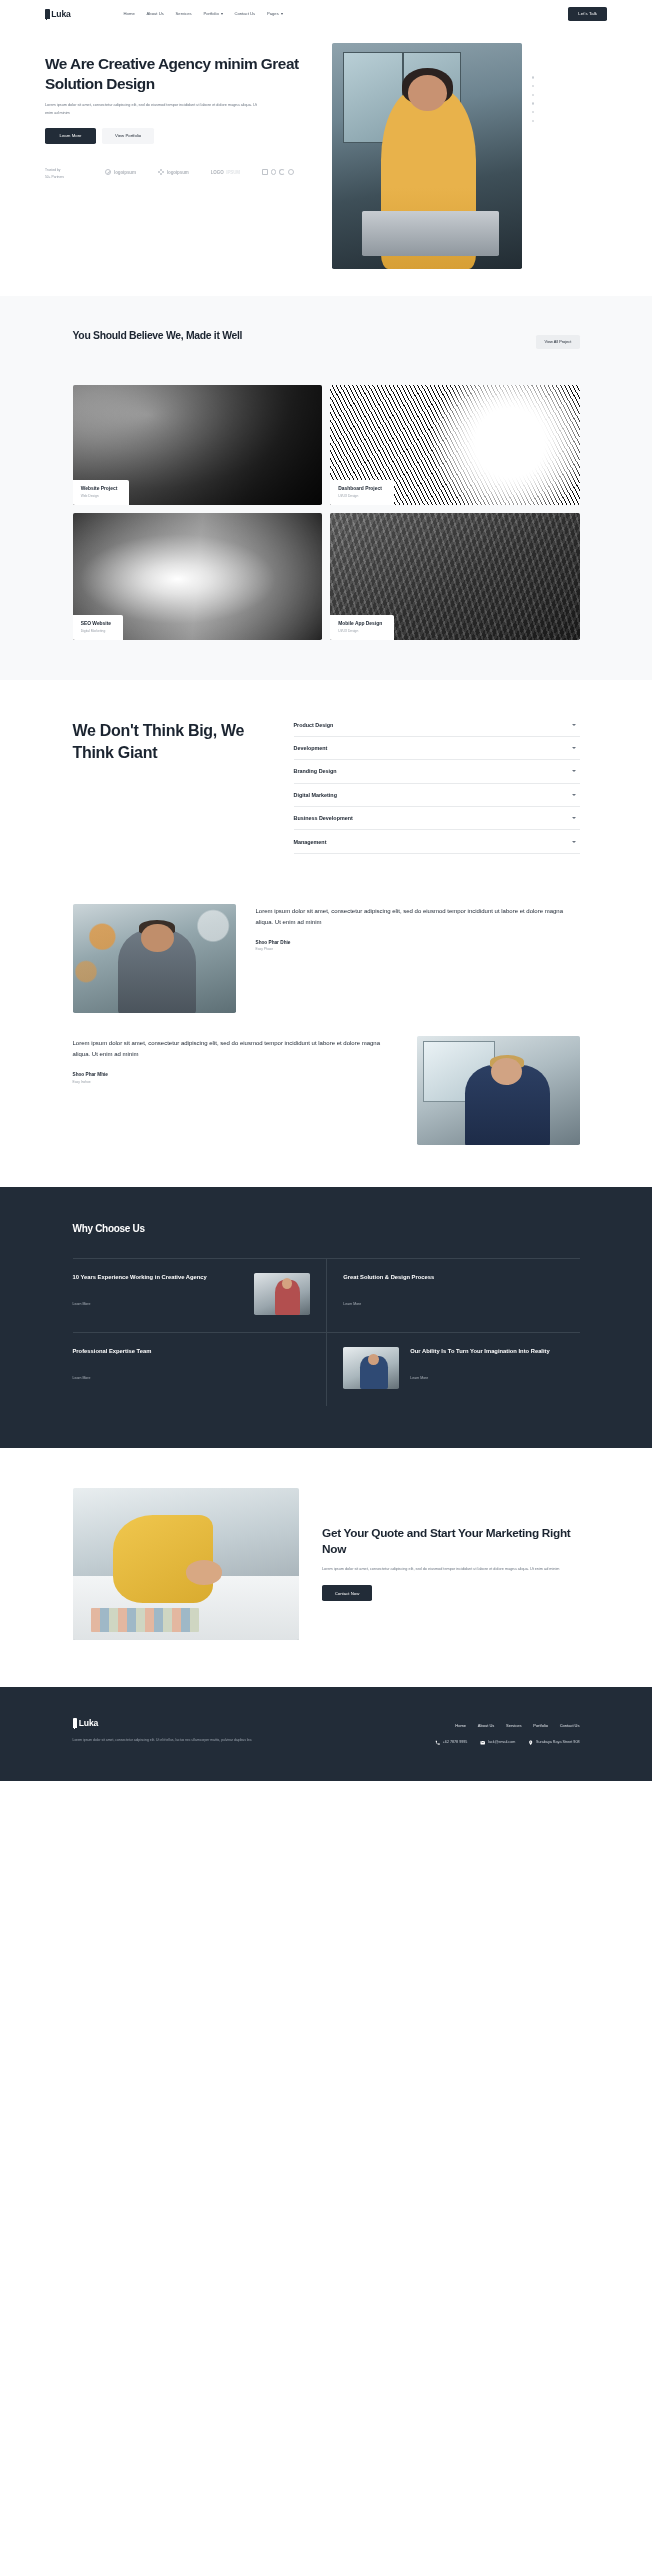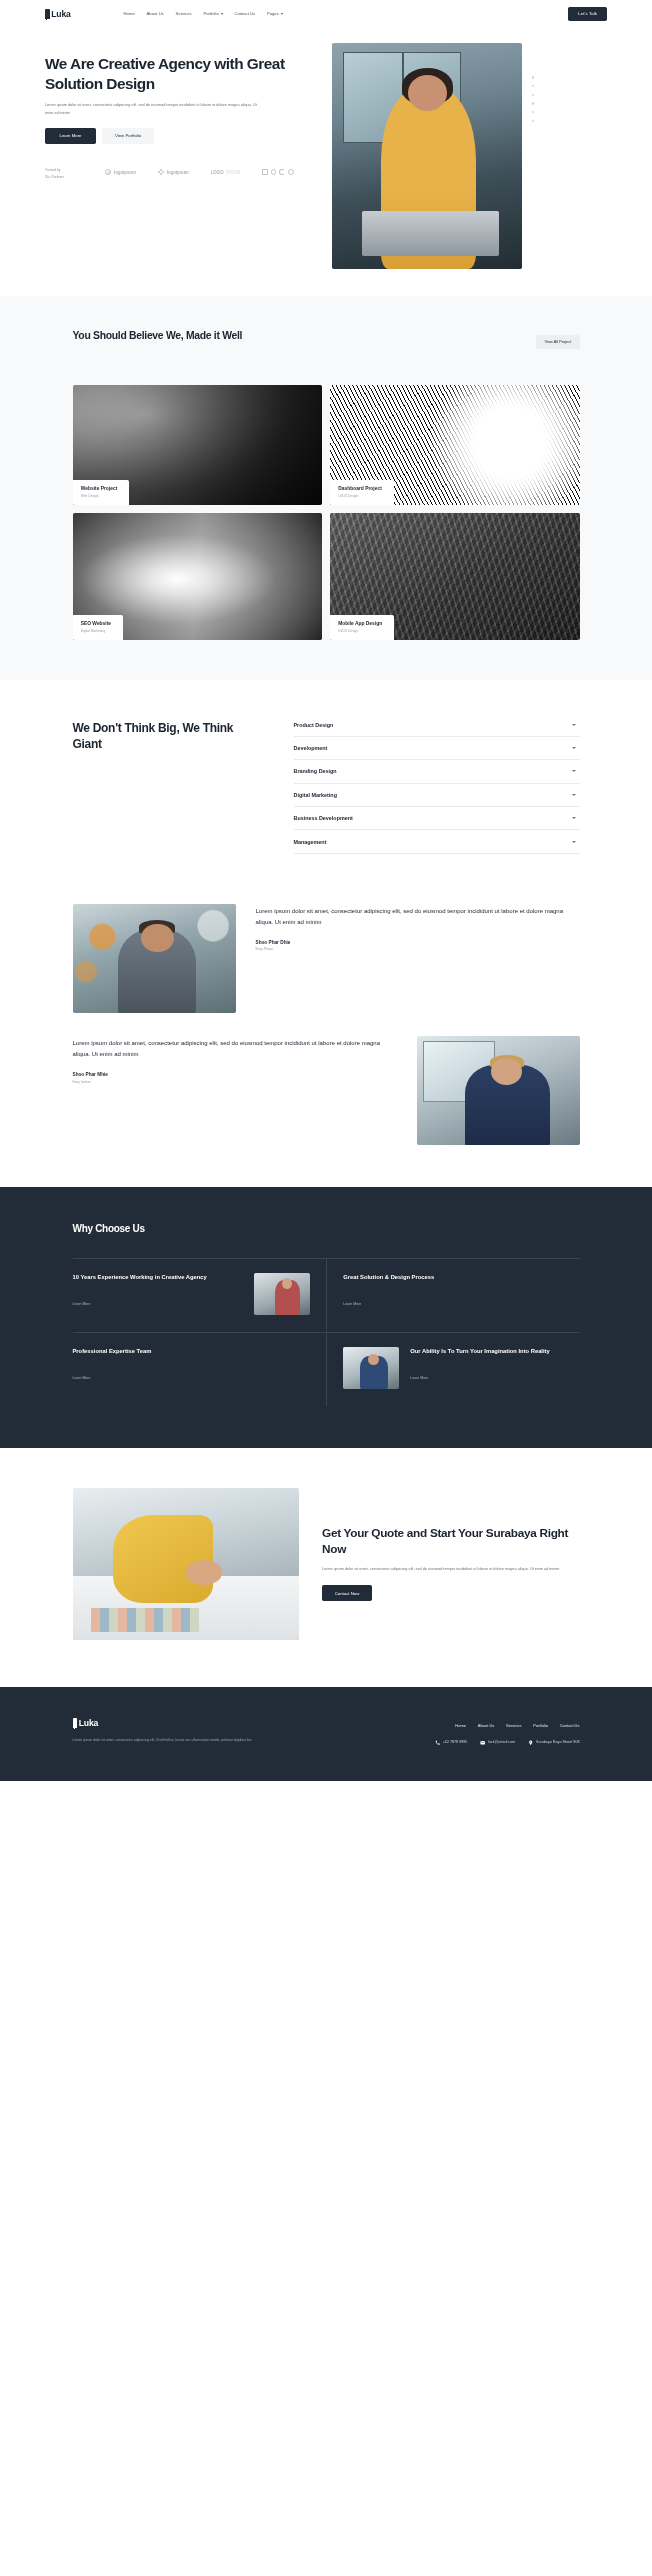--- a/index.html
+++ b/index.html
@@ -96,21 +96,21 @@
       repeating-linear-gradient(-58deg, rgba(255,255,255,.07) 0 2.7px, rgba(0,0,0,.13) 2.7px 7.2px),
       linear-gradient(150deg,#6f6f6f,#3c3c3c 55%,#202020); }
   .tag { position:absolute; left:0; bottom:0; background:#fff; padding:6.3px 11.8px 7.2px 8.2px; border-radius:0 1.8px 0 0; }
   .tag-t { font-size:4.9px; font-weight:700; color:#1b2430; }
   .tag-s { font-size:3.3px; color:#9aa1aa; margin-top:2.3px; }
 
   
   .acc-sec { padding:40px 0 43px; }
   .acc-inner { width:507px; margin:0 auto; display:flex; gap:31px; align-items:flex-start; }
   .acc-left { width:190px; }
-  .acc-left .sec-title { font-size:12px; }
+  .acc-left .sec-title { font-size:16px; }
   .acc-right { flex:1; }
   .acc-row { display:flex; align-items:center; justify-content:space-between;
     padding:8.2px 3.6px 8.2px 0; border-bottom:0.6px solid #e8eaec; }
   .acc-row:first-child { padding-top:1.8px; }
   .acc-label { font-size:5.4px; font-weight:600; color:#1b2430; }
   .chev { width:0;height:0;border-left:2.4px solid transparent;border-right:2.4px solid transparent;border-top:2.7px solid #6b7480; }
 
   
   .tst-sec { padding:7.2px 0 42px; }
   .tst-head { display:flex; align-items:flex-start; justify-content:space-between; width:507px; margin:0 auto 18px; }
@@ -220,21 +220,21 @@
             <i class="caret"></i>
           </span>
       </div>
       <div class="cta-btn">Let's Talk</div>
     </div>
   </div>
 
   <div class="hero">
     <div class="hero-inner">
       <div class="hero-left">
-        <h1 class="hero-title">We Are Creative Agency with Great Solution Design</h1>
+        <h1 class="hero-title">We Are Creative Agency minim Great Solution Design</h1>
         <p class="hero-sub">Lorem ipsum dolor sit amet, consectetur adipiscing elit, sed do eiusmod tempor incididunt ut labore et dolore magna aliqua. Ut enim ad minim</p>
         <div class="hero-btns">
           <span class="btn-dark">Learn More</span>
           <span class="btn-light">View Portfolio</span>
         </div>
         <div class="trusted">
           <div class="trusted-label" style="white-space:pre-line">Trusted by
 50+ Partners</div>
           <div class="logo-grid">
             <span class="logo">
@@ -419,21 +419,21 @@
 
   <div class="quote">
     <div class="quote-inner">
       <div class="q-photo">
         <span class="desk"></span>
           <span class="arm"></span>
           <span class="hand"></span>
           <span class="swatch"></span>
       </div>
       <div class="q-body">
-        <h2 class="q-title">Get Your Quote and Start Your Surabaya Right Now</h2>
+        <h2 class="q-title">Get Your Quote and Start Your Marketing Right Now</h2>
         <p class="q-sub">Lorem ipsum dolor sit amet, consectetur adipiscing elit, sed do eiusmod tempor incididunt ut labore et dolore magna aliqua. Ut enim ad minim</p>
         <span class="q-btn">Contact Now</span>
       </div>
     </div>
   </div>
 
   <div class="footer">
     <div class="f-inner">
       <div class="f-left">
         <div class="f-brand">

